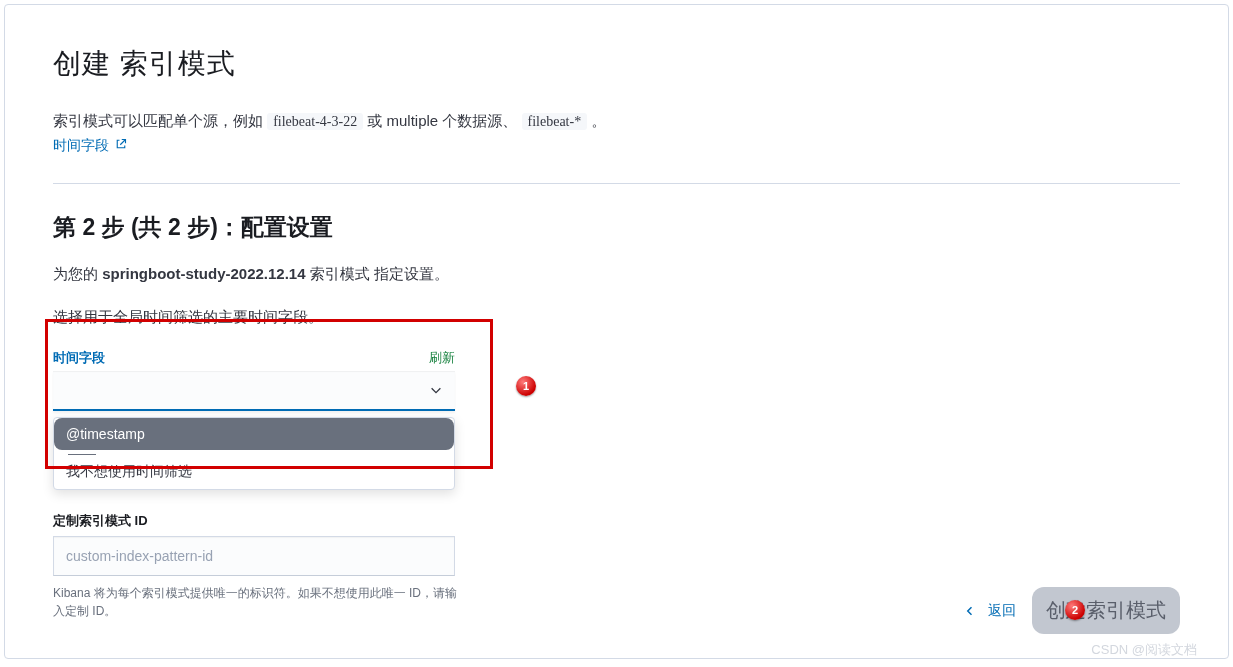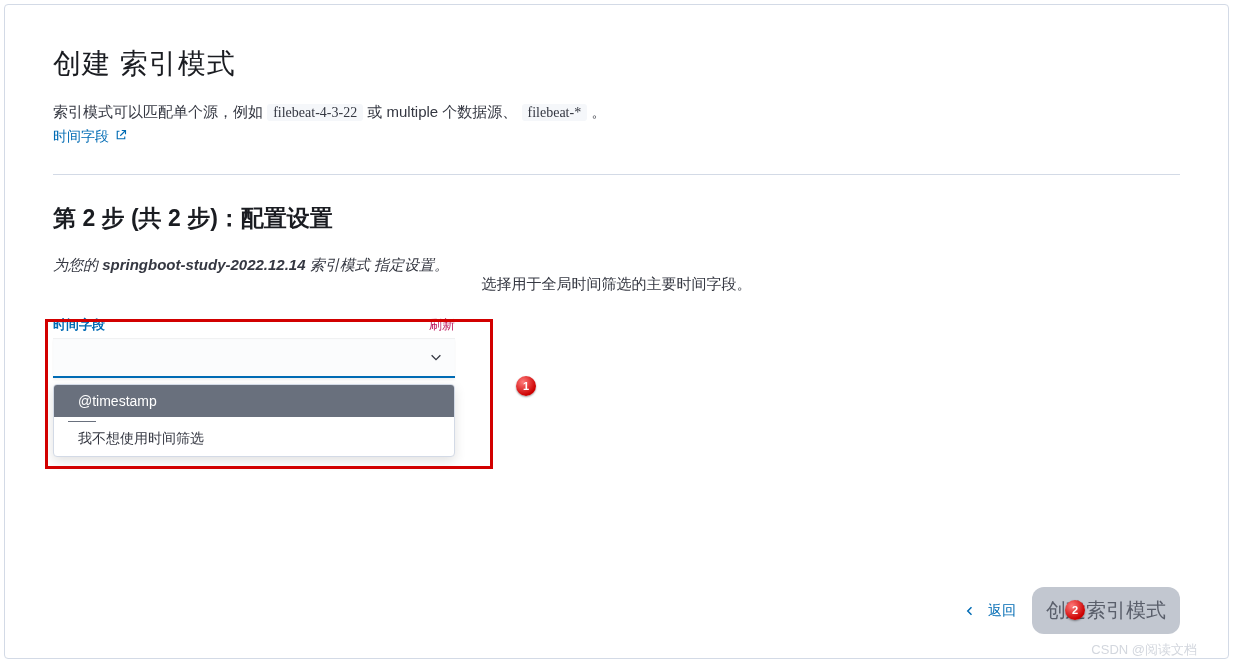--- a/index.html
+++ b/index.html
@@ -21,21 +21,21 @@
       border-radius: 4px;
       margin: 4px;
       padding: 40px 48px 24px 48px;
       position: relative;
       min-height: 655px;
     }
     .title {
       font-size: 28px;
       font-weight: 400;
       color: #1a1c21;
-      margin-bottom: 20px;
+      margin-bottom: 29px;
       letter-spacing: 1px;
     }
     .desc-row {
       font-size: 15px;
       color: #343741;
       margin-bottom: 6px;
     }
     .code-inline {
       font-family: Liberation Serif, serif;
       background: #f5f7fa;
@@ -65,49 +65,47 @@
       border-top: 1px solid #d3dae6;
       margin: 28px 0 28px 0;
     }
     .step-title {
       font-size: 23px;
       color: #1a1c21;
       margin-bottom: 22px;
     }
     .step-desc {
       font-size: 15px;
-      margin-bottom: 0;
-      font-style: italic;
+      margin-bottom: 24px;
     }
     .step-desc .bold {
       font-weight: 700;
     }
     .step-note {
       font-size: 15px;
       margin-bottom: 22px;
-      text-align: center;
     }
     .field-wrap {
       width: 402px;
       position: relative;
     }
     .field-header {
       display: flex;
       justify-content: space-between;
       align-items: baseline;
       margin-bottom: 4px;
     }
     .field-label {
       color: #006bb4;
       font-size: 13px;
       font-weight: 600;
       text-align: right;
     }
     .refresh-link {
-      color: #be185d;
+      color: #15803d;
       font-size: 13px;
       cursor: pointer;
     }
     .select-box {
       background: #fbfcfd;
       border: none;
       border-bottom: 2px solid #006bb4;
       box-shadow: 0 1px 1px rgba(0,0,0,0.05) inset, 0 2px 2px rgba(0,0,0,0.05);
       height: 40px;
       display: flex;
@@ -123,23 +121,24 @@
     }
     .dropdown {
       margin-top: 6px;
       border: 1px solid #d3dae6;
       border-radius: 4px;
       box-shadow: 0 4px 12px rgba(0,0,0,0.12);
       overflow: hidden;
       background: #fff;
     }
     .dropdown-item {
-      padding: 8px 24px;
-      font-size: 14px;
-      cursor: pointer;
+      padding: 8px 12px;
+      font-size: 14px;
+      cursor: pointer;
+      border-radius: 8px;
     }
     .dropdown-item.highlighted {
       background: #69707d;
       color: #fff;
     }
     .dropdown-separator {
       padding: 4px 14px 0 14px;
     }
     .dropdown-separator .sep-line {
       border-top: 1px solid #69707d;
@@ -304,20 +303,25 @@
 
     <div class="dropdown">
       <div class="dropdown-item highlighted">@timestamp</div>
       <div class="dropdown-separator">
         <div class="sep-line"></div>
       </div>
       <div class="dropdown-item">我不想使用时间筛选</div>
     </div>
   </div>
 
+  <div class="section-custom-id">
+    <div class="custom-id-label">定制索引模式 ID</div>
+    <input class="custom-id-input" type="text" placeholder="custom-index-pattern-id" style="">
+    <div class="custom-id-help">Kibana 将为每个索引模式提供唯一的标识符。如果不想使用此唯一 ID，请输入定制 ID。</div>
+  </div>
 
   <div class="footer">
     <button class="back-btn">
       <svg viewBox="0 0 16 16" fill="none" stroke="#006bb4" stroke-width="2">
         <path d="M10 3L5 8l5 5"></path>
       </svg>
       <span>返回</span>
     </button>
     <button class="create-btn" disabled="">创建索引模式</button>
   </div>

